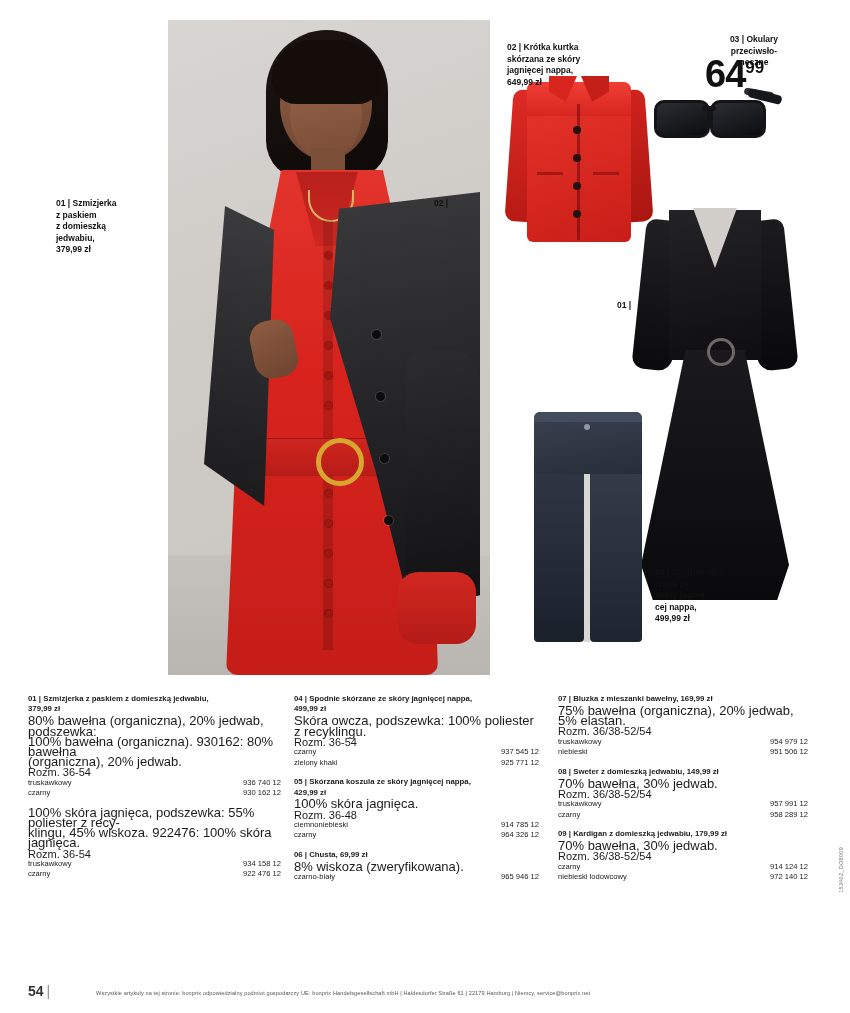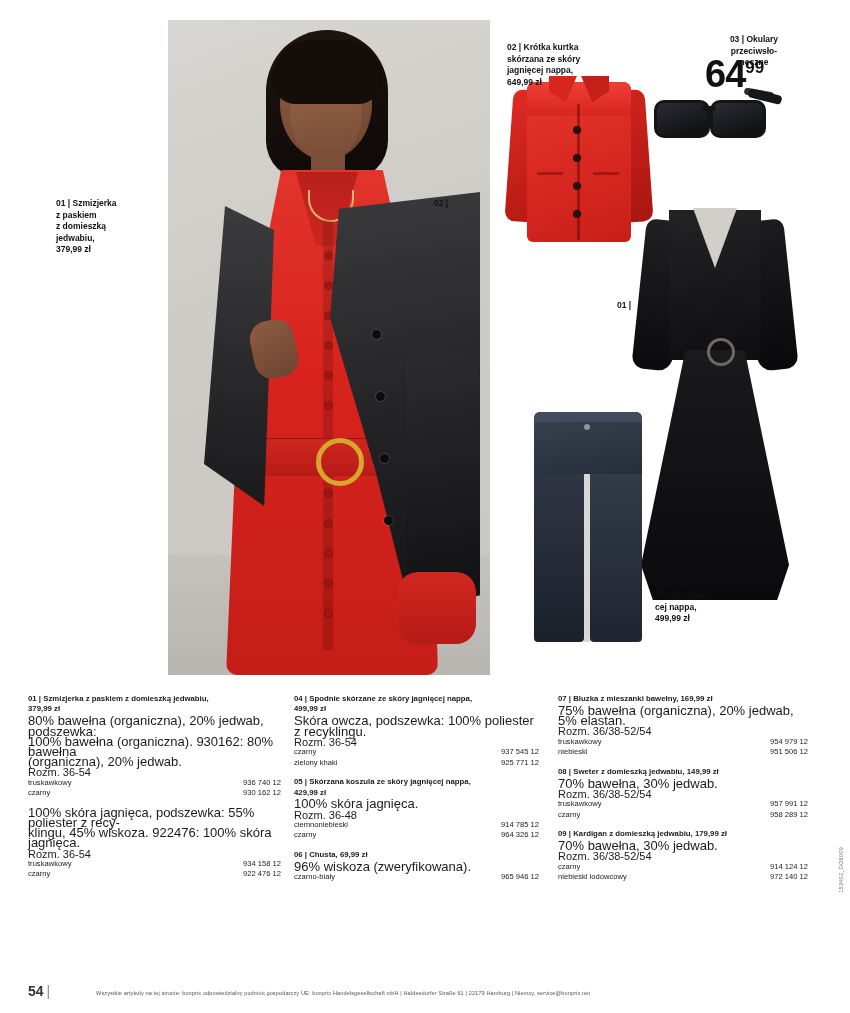--- a/index.html
+++ b/index.html
@@ -404,21 +404,21 @@
           <span class="c">914 785 12</span>
         </div>
         <div class="row">
           <span class="c">czarny</span>
           <span class="c">964 326 12</span>
         </div>
       </div>
 
       <div class="item">
         <div class="hd" style="white-space:pre-line">06 | Chusta, 69,99 zł</div>
-        <div class="txt" style="white-space:pre-line">96% wiskoza (zweryfikowana).</div>
+        <div class="txt" style="white-space:pre-line">8% wiskoza (zweryfikowana).</div>
         <div class="row">
           <span class="c">czarno-biały</span>
           <span class="c">965 946 12</span>
         </div>
       </div>
     </div>
 
     <div class="col col3">
       <div class="item">
         <div class="hd" style="white-space:pre-line">07 | Bluzka z mieszanki bawełny, 169,99 zł</div>

